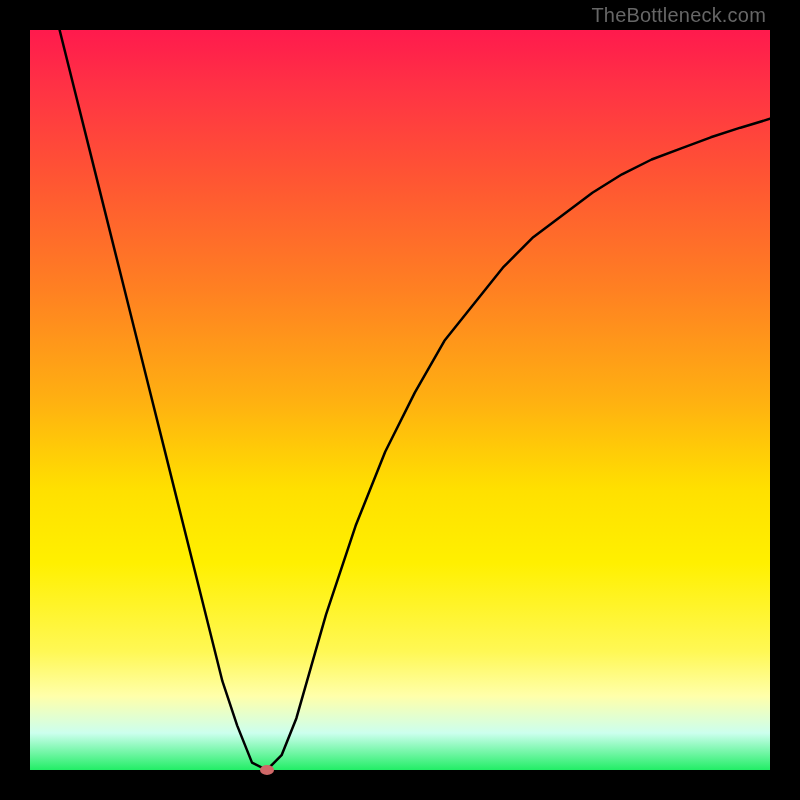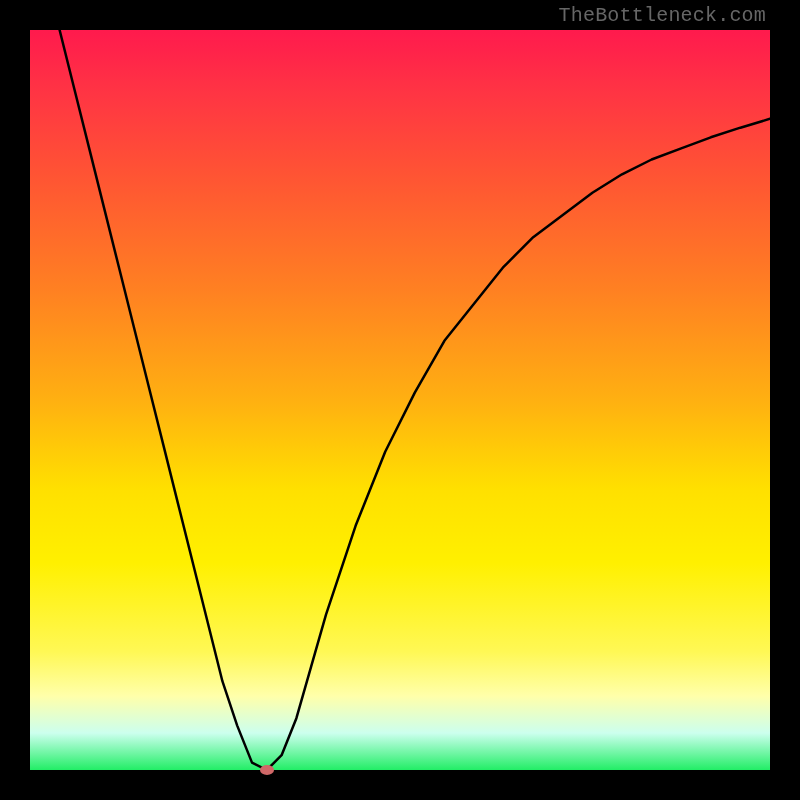--- a/index.html
+++ b/index.html
@@ -26,21 +26,21 @@
       #fff000 72%,
       #fff855 84%,
       #ffffaa 90%,
       #ccffee 95%,
       #22ee66 100%);
   }
   .watermark {
     position: absolute;
     top: 4px;
     right: 34px;
-    font-family: Liberation Mono, monospace;
+    font-family: Liberation Sans, sans-serif;
     font-size: 20px;
     font-weight: 500;
     color: #666;
     letter-spacing: 0.2px;
     z-index: 10;
   }
   svg.curve {
     position: absolute;
     left: 0;
     top: 0;

